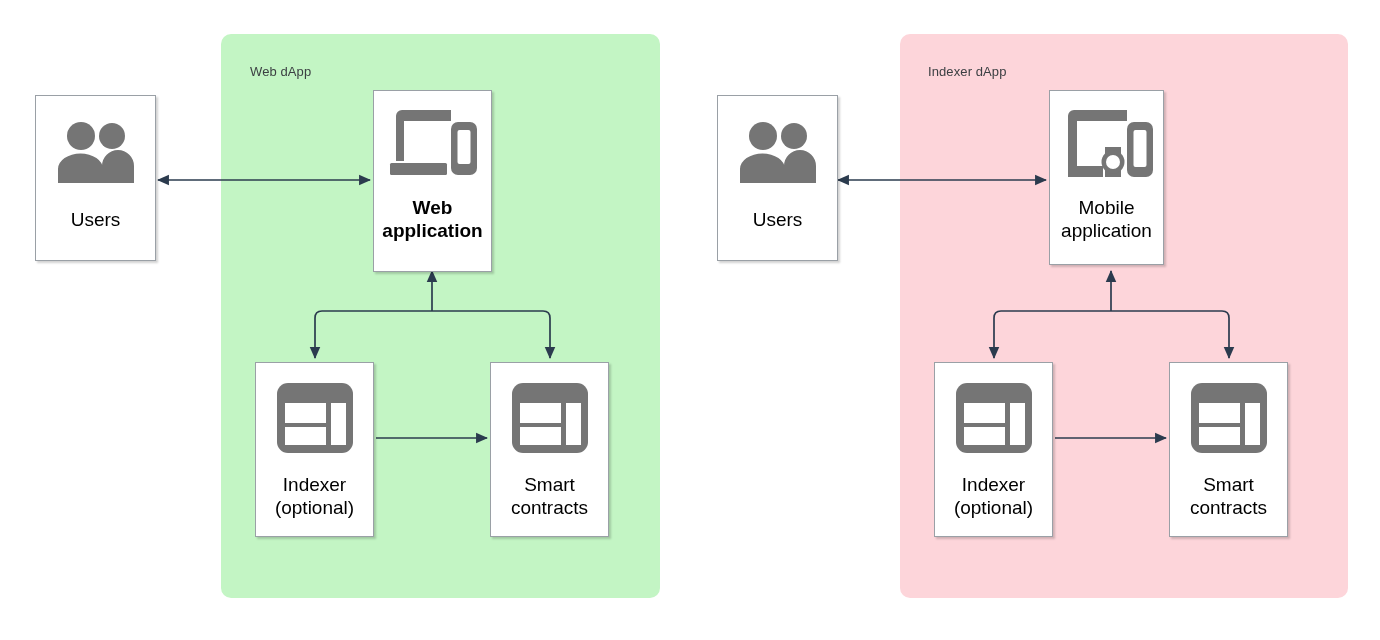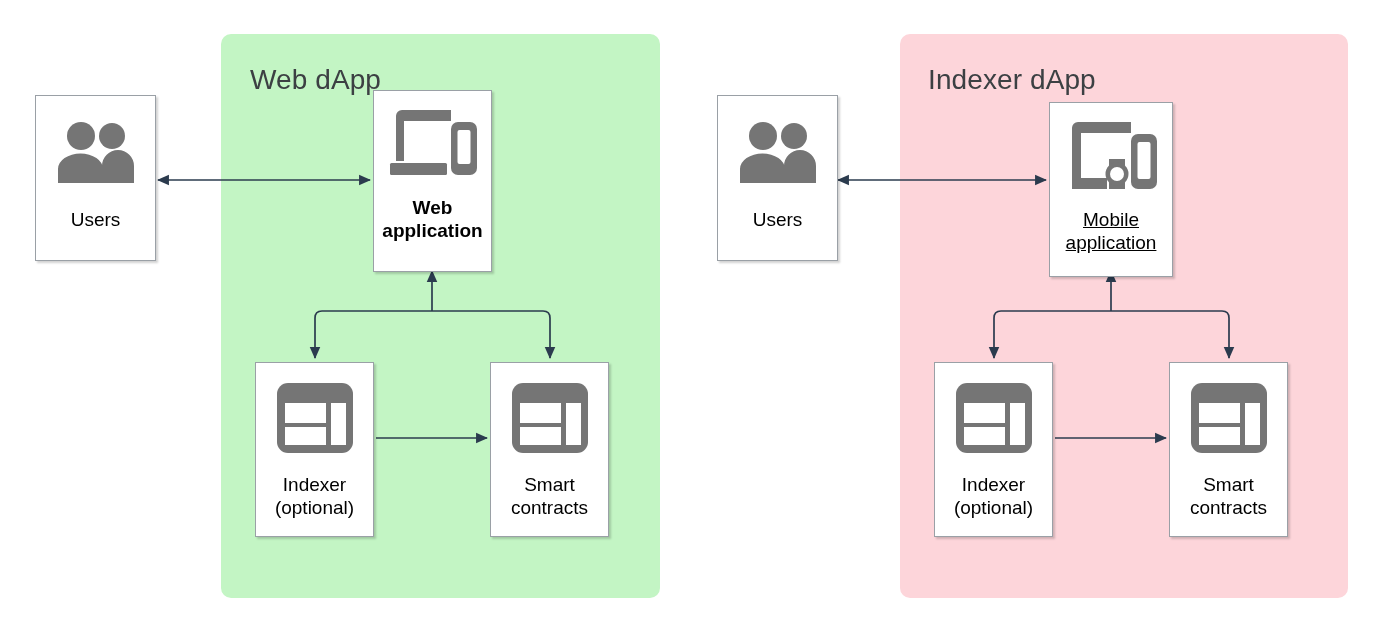--- a/index.html
+++ b/index.html
@@ -5,21 +5,21 @@
   html,body{margin:0;padding:0;}
   body{
     width:1380px;height:640px;background:#ffffff;
     font-family:"Liberation Sans","DejaVu Sans",sans-serif;
     overflow:hidden;position:relative;
   }
   #canvas{position:absolute;left:0;top:0;width:1380px;height:640px;}
 
   .panel{position:absolute;border-radius:10px;}
   .panel-label{
-    position:absolute;font-size:28px;color:#3c4043;
+    position:absolute;font-size:13px;color:#3c4043;
     letter-spacing:.1px;white-space:nowrap;
   }
 
   .node{
     position:absolute;background:#ffffff;
     border:1px solid #9aa0a6;
     box-shadow:2px 2px 2px rgba(0,0,0,.18);
     box-sizing:border-box;
     display:flex;flex-direction:column;
     align-items:center;justify-content:flex-start;
@@ -150,21 +150,21 @@
       <svg width="86" height="62" viewBox="0 0 86 62" aria-hidden="true">
         <circle cx="28" cy="15" r="14" fill="#757575"></circle>
         <circle cx="59" cy="15" r="13" fill="#757575"></circle>
         <path d="M47 62 H81 V45 a16 16 0 0 0 -32 0 z" fill="#757575"></path>
         <path d="M5 62 H50 V48 a22.5 15.5 0 0 0 -45 0 z" fill="#757575"></path>
       </svg>
     </div>
     <div class="caption">Users</div>
   </div>
 
-  <div class="node" style="left:1049px;top:102px;width:124px;height:175px;text-decoration:underline;">
+  <div class="node" style="left:1049px;top:90px;width:115px;height:175px;">
     <div class="ico" style="height:105px;">
       <svg width="92" height="72" viewBox="0 0 92 72" aria-hidden="true">
         <path d="M7 8 a6 6 0 0 1 6 -6 H66 v11 H16 v45 H42 v11 H7 z" fill="#757575"></path>
         <path d="M44 39 h16 v8 h-16 z" fill="#757575"></path>
         <path d="M44 61 h16 v8 h-16 z" fill="#757575"></path>
         <circle cx="52" cy="54" r="11.5" fill="#757575"></circle>
         <circle cx="52" cy="54" r="7" fill="#ffffff"></circle>
         <rect x="66" y="14" width="26" height="55" rx="7" fill="#757575"></rect>
         <rect x="72.5" y="22" width="13" height="37" rx="2" fill="#ffffff"></rect>
       </svg>

